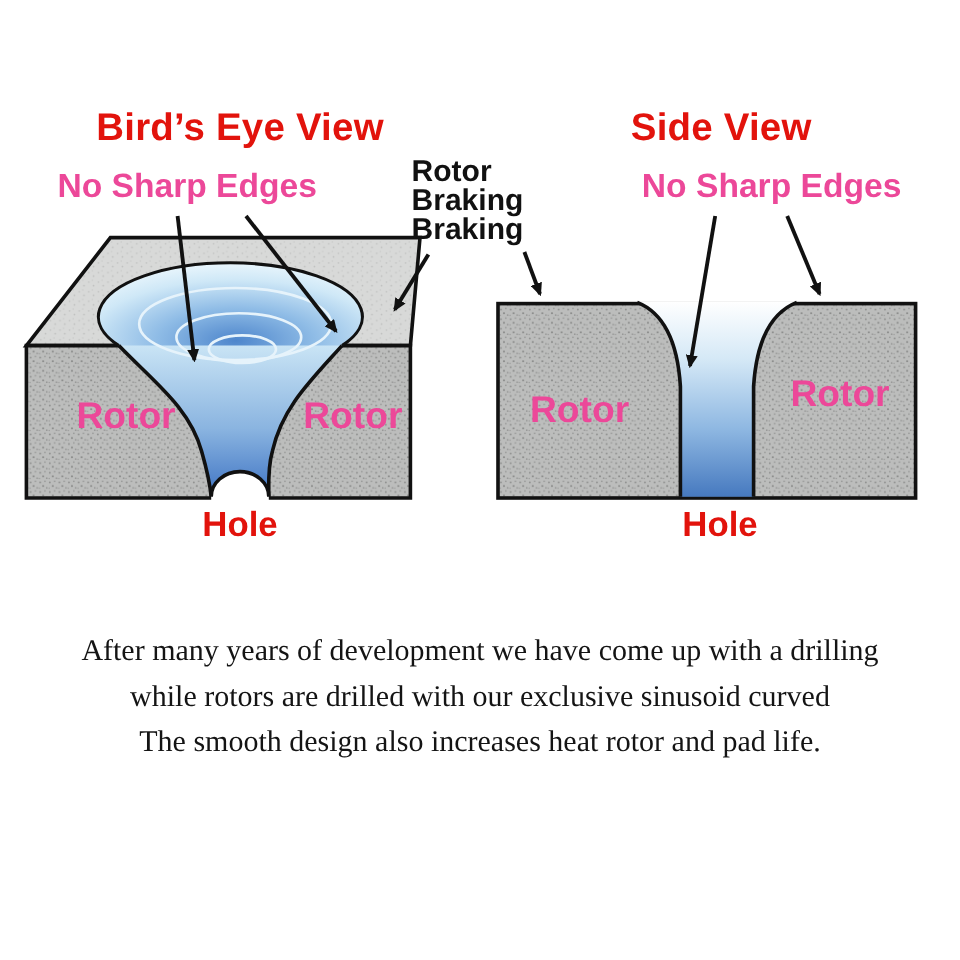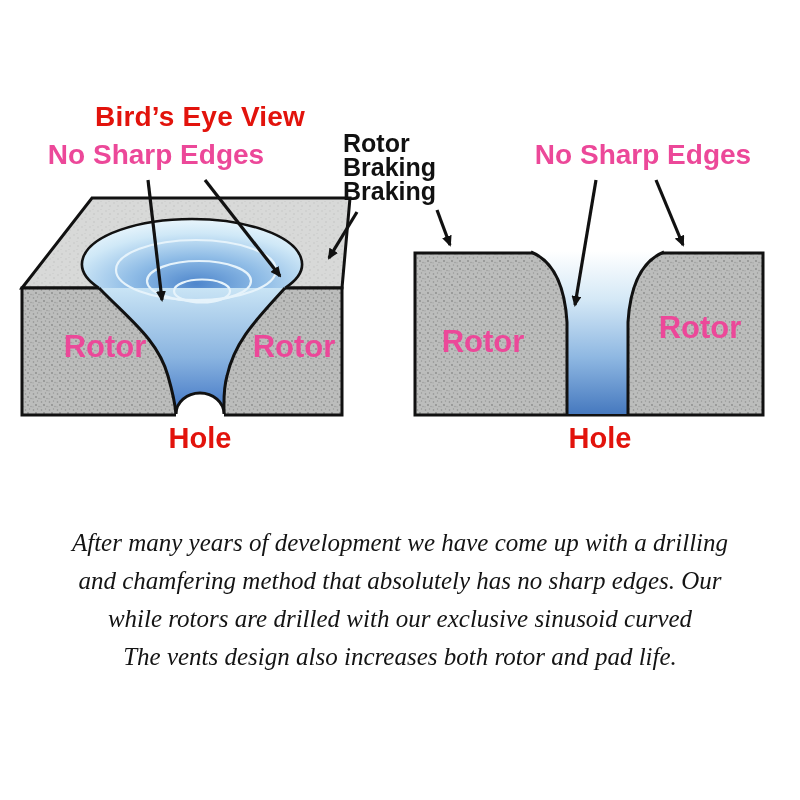--- a/index.html
+++ b/index.html
@@ -5,31 +5,31 @@
   html,body{margin:0;padding:0;background:#ffffff;}
   .canvas{
     position:relative;width:800px;height:800px;background:#ffffff;overflow:hidden;
     font-family:"Liberation Sans", sans-serif;color:#111;
   }
   .label{
     position:absolute;transform:translateX(-50%);white-space:nowrap;
     font-weight:700;color:#ec4899;line-height:1.05;
   }
   .red{color:#e2130c;}
-  .title{font-size:28px;letter-spacing:0.2px;margin-top:12px;}
+  .title{font-size:32px;letter-spacing:0.2px;}
   .nse{font-size:28px;}
   .rbs{
     position:absolute;left:343px;top:131px;font-weight:700;font-size:25px;
     line-height:24px;color:#111;text-align:left;white-space:nowrap;
   }
   .rotor-label{font-size:31px;}
   .hole-label{font-size:29px;}
   .para{
     position:absolute;top:524px;left:0;width:800px;text-align:center;
-    font-family:"Liberation Serif", serif;font-size:25px;line-height:38px;color:#141414;font-style:italic;
+    font-family:"Liberation Serif", serif;font-size:25px;line-height:38px;color:#141414;
   }
   svg{position:absolute;left:0;top:0;}
 </style>
 </head>
 <body>
 
 <div class="canvas">
 
   <svg width="800" height="800" viewBox="0 0 800 800">
     <defs>
@@ -97,38 +97,38 @@
       <line x1="148" y1="180" x2="162" y2="300" marker-end="url(#ah)"></line>
       <line x1="205" y1="180" x2="280" y2="276" marker-end="url(#ah)"></line>
       <line x1="357" y1="212" x2="329" y2="258" marker-end="url(#ah)"></line>
       <line x1="437" y1="210" x2="450" y2="245" marker-end="url(#ah)"></line>
       <line x1="596" y1="180" x2="575" y2="305" marker-end="url(#ah)"></line>
       <line x1="656" y1="180" x2="683" y2="245" marker-end="url(#ah)"></line>
     </g>
   </svg>
 
   <div class="label title red" style="left:200px;top:90px;">Bird’s Eye View</div>
+  <div class="label title red" style="left:601px;top:90px;">Side View</div>
 
   <div class="label nse" style="left:156px;top:140px;">No Sharp Edges</div>
   <div class="label nse" style="left:643px;top:140px;">No Sharp Edges</div>
 
   <div class="rbs">
     <div>Rotor</div>
     <div>Braking</div>
     <div>Braking</div>
   </div>
 
   <div class="label rotor-label" style="left:105px;top:331px;">Rotor</div>
   <div class="label rotor-label" style="left:294px;top:331px;">Rotor</div>
   <div class="label rotor-label" style="left:483px;top:326px;">Rotor</div>
   <div class="label rotor-label" style="left:700px;top:312px;">Rotor</div>
 
   <div class="label hole-label red" style="left:200px;top:423px;">Hole</div>
   <div class="label hole-label red" style="left:600px;top:423px;">Hole</div>
 
   <div class="para">
     <div>After many years of development we have come up with a drilling</div>
-    <div>and chamfering method that absolutely has no sharp edges.  Our</div>
     <div>while rotors are drilled with our exclusive sinusoid curved</div>
-    <div>The vents design also increases both rotor and pad life.</div>
+    <div>The smooth design also increases heat rotor and pad life.</div>
   </div>
 
 </div>
 
 </body></html>

